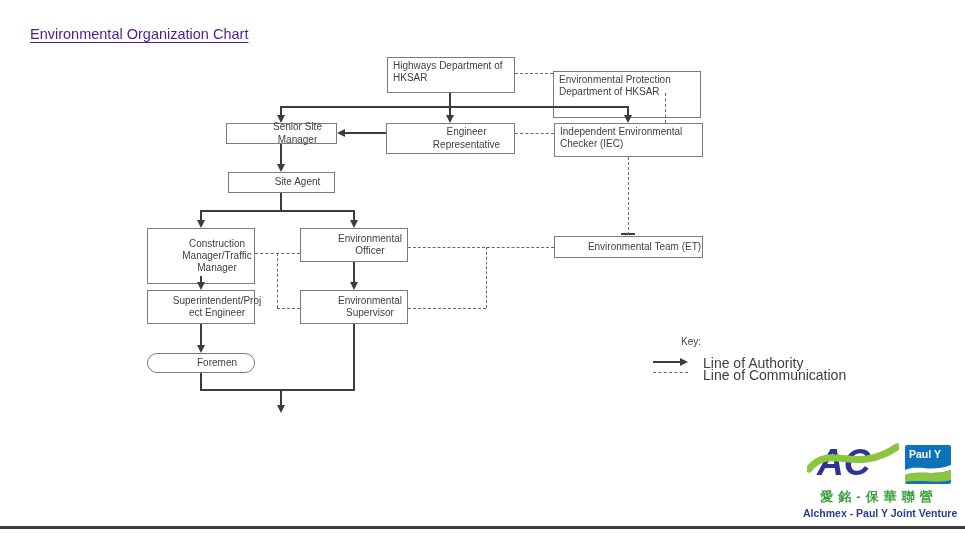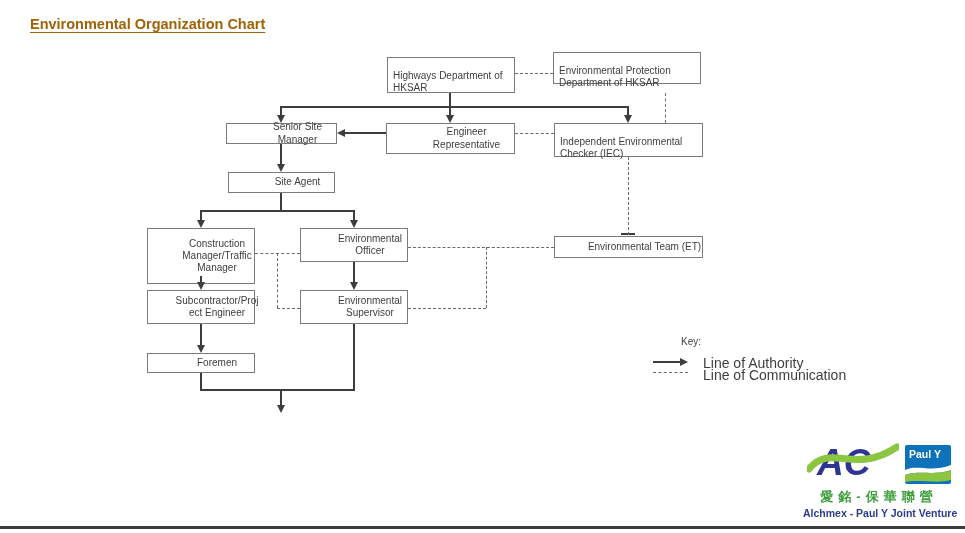--- a/index.html
+++ b/index.html
@@ -2,47 +2,47 @@
 <html><head>
 <meta charset="utf-8">
 <style>
   * { margin:0; padding:0; box-sizing:border-box; }
   html,body { background:#ffffff; }
   .stage {
     position:relative; width:965px; height:533px; background:#ffffff;
     font-family:"Liberation Sans", sans-serif; overflow:hidden;
   }
   .title {
-    position:absolute; left:30px; top:16px;
-    font-size:14.5px; font-weight:bold; color:#a16207;
+    position:absolute; left:30px; top:26px;
+    font-size:14.5px; font-weight:normal; color:#4c1d95;
     text-decoration:underline; text-underline-offset:3px;
   }
   
   .node {
     position:absolute; border:1px solid #7b7b7b; background:#fff;
     color:#3e3e3e; font-size:10px; line-height:1.22;
     display:flex; align-items:center; justify-content:center;
     text-align:center; white-space:pre-line;padding-left:32px;
   }
   .node.lalign {
     align-items:flex-start; justify-content:flex-start;
-    text-align:left; padding:12px 3px 0 5px;
+    text-align:left; padding:2px 3px 0 5px;
   }
   #n-hwd  { left:387px; top:57px;  width:128px; height:36px; }
-  #n-epd  { left:553px; top:52px;  width:148px; height:32px; }
+  #n-epd  { left:553px; top:71px;  width:148px; height:47px; }
   #n-ssm  { left:226px; top:123px; width:111px; height:21px; }
   #n-er   { left:386px; top:123px; width:129px; height:31px; }
   #n-iec  { left:554px; top:123px; width:149px; height:34px; }
   #n-sa   { left:228px; top:172px; width:107px; height:21px; }
   #n-cm   { left:147px; top:228px; width:108px; height:56px; }
   #n-eo   { left:300px; top:228px; width:108px; height:34px; }
   #n-et   { left:554px; top:236px; width:149px; height:22px; }
   #n-sup  { left:147px; top:290px; width:108px; height:34px; }
   #n-es   { left:300px; top:290px; width:108px; height:34px; }
-  #n-fm   { left:147px; top:353px; width:108px; height:20px; }
+  #n-fm   { left:147px; top:353px; width:108px; height:20px;border-radius:10px; }
   #n-sub  { left:213px; top:413px; width:136px; height:20px; }
   
   .ln  { position:absolute; background:#3d3d3d; }
   .ln.h { height:2px; }
   .ln.v { width:2px; }
   .dln { position:absolute; }
   .dln.h { border-top:1px dashed #6a6a6a; height:0; }
   .dln.v { border-left:1px dashed #6a6a6a; width:0; }
   .ah { position:absolute; width:0; height:0; }
   .ah.down { border-left:4px solid transparent; border-right:4px solid transparent; border-top:8px solid #3d3d3d; }
@@ -81,21 +81,21 @@
   <div class="node" id="n-er">Engineer Representative</div>
   <div class="node lalign" id="n-iec">Independent  Environmental
 Checker (IEC)</div>
   <div class="node" id="n-sa">Site Agent</div>
   <div class="node" id="n-cm">Construction
 Manager/Traffic
 Manager</div>
   <div class="node" id="n-eo">Environmental
 Officer</div>
   <div class="node" id="n-et">Environmental Team (ET)</div>
-  <div class="node" id="n-sup">Subcontractor/Proj
+  <div class="node" id="n-sup">Superintendent/Proj
 ect Engineer</div>
   <div class="node" id="n-es">Environmental
 Supervisor</div>
   <div class="node" id="n-fm">Foremen</div>
 
   <div>
     <div class="ln v" style="left:449px;top:93px;height:14px"></div>
     <div class="ln h" style="left:280px;top:106px;width:349px"></div>
     <div class="ln v" style="left:280px;top:106px;height:10px"></div>
     <div class="ah down" style="left:277px;top:115px"></div>

